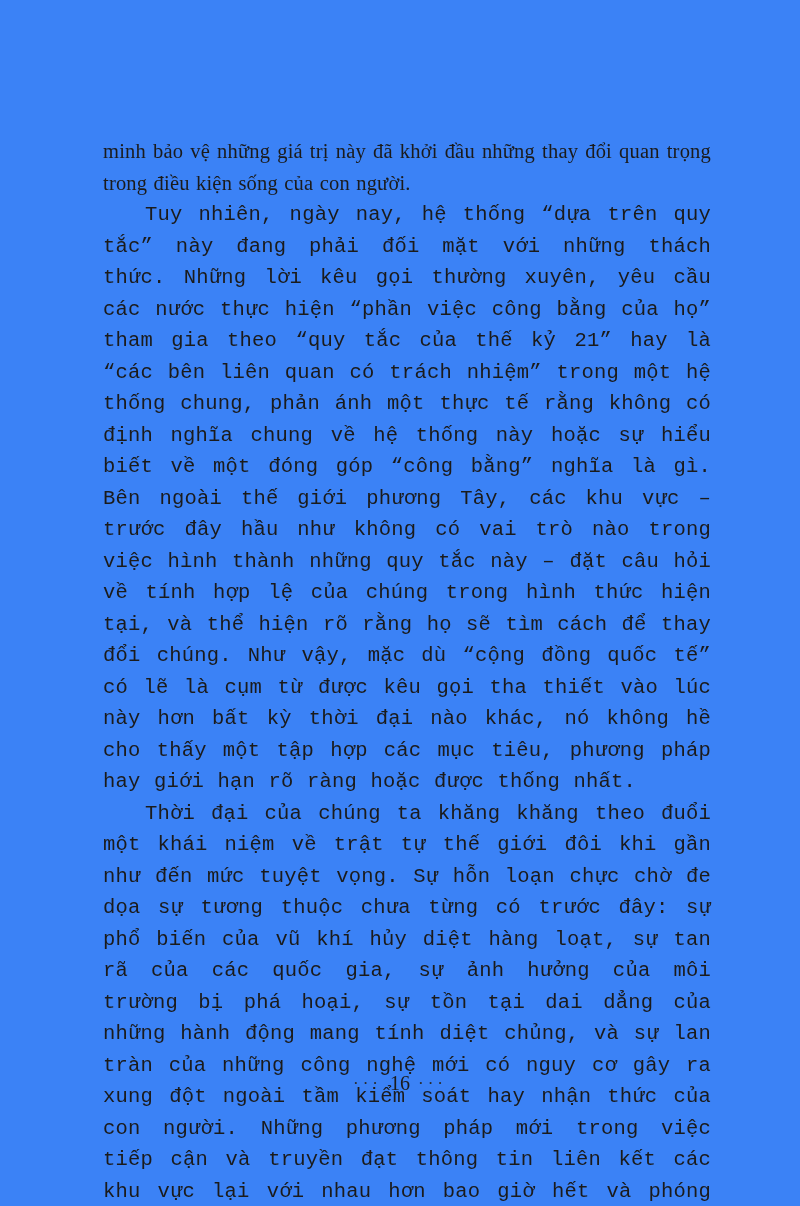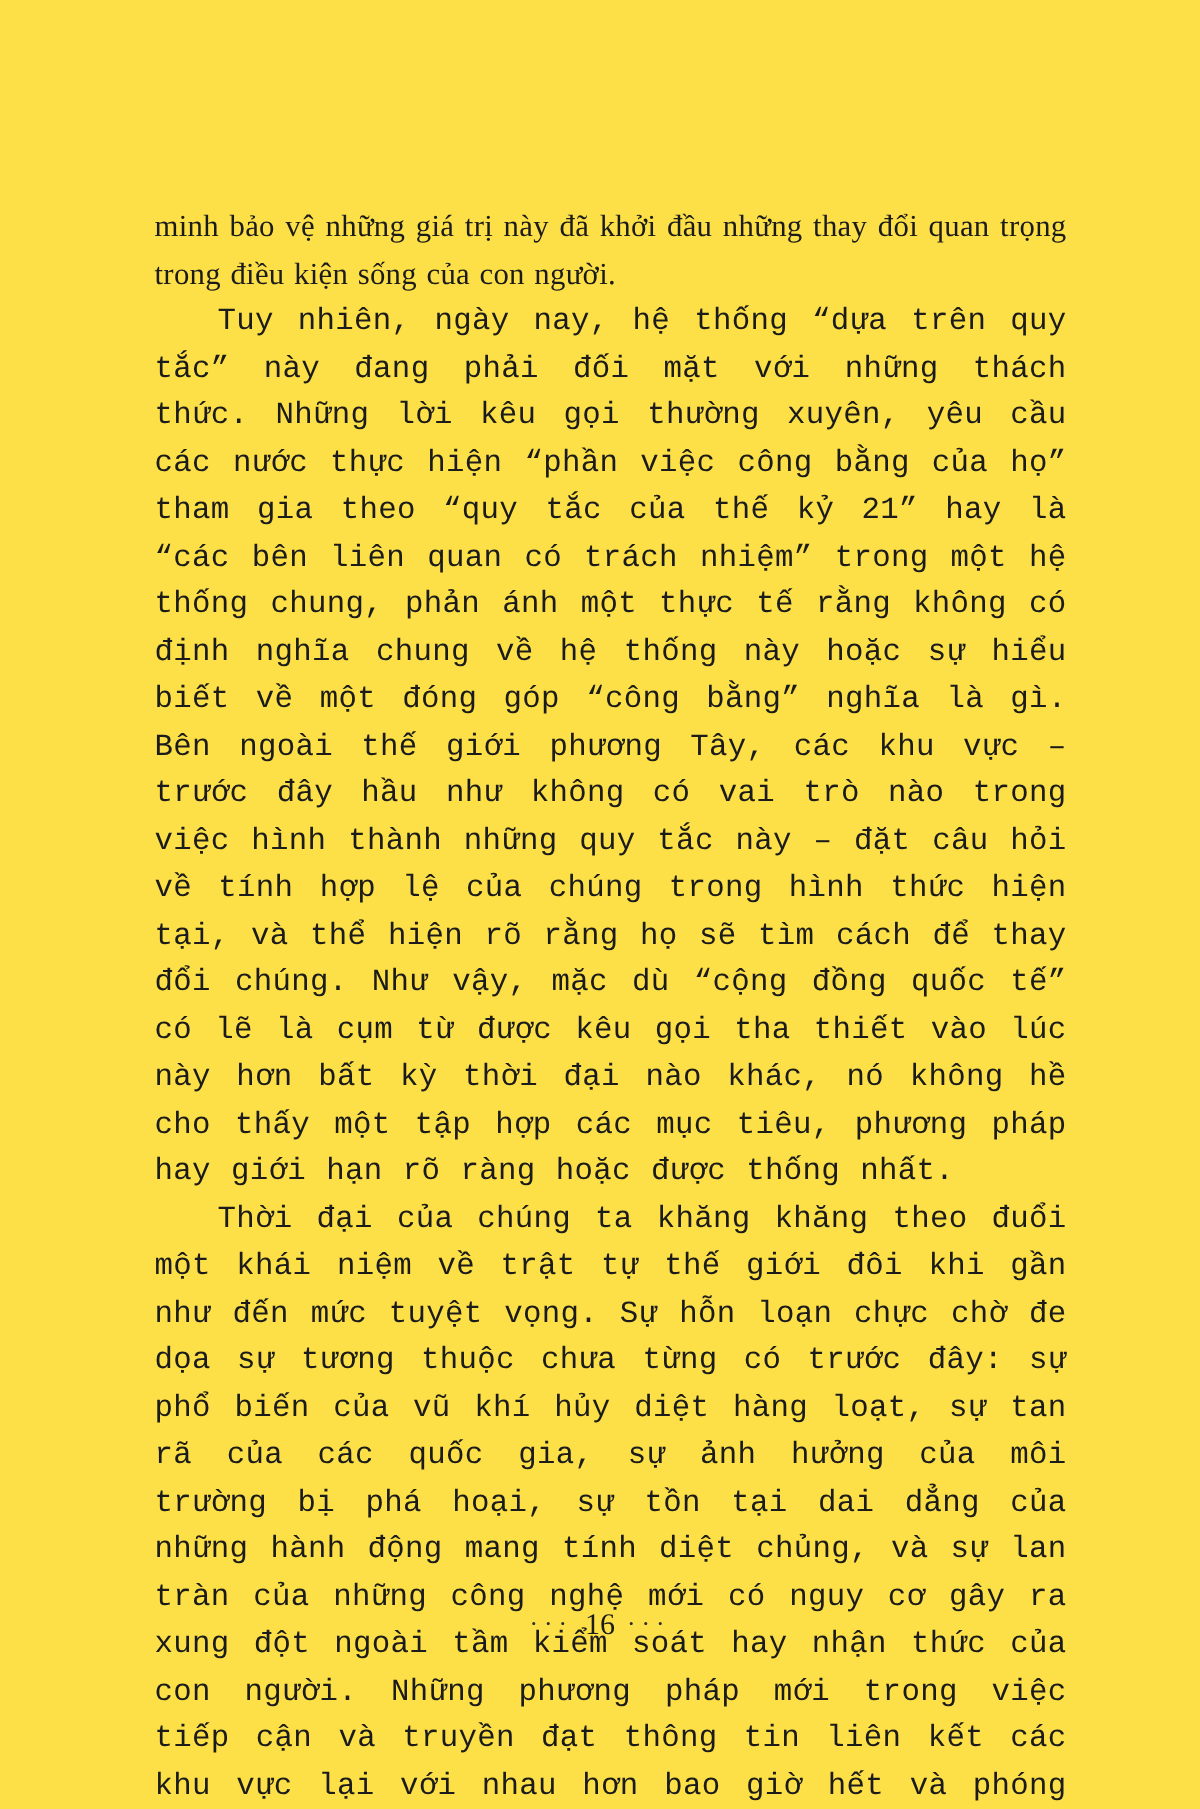--- a/index.html
+++ b/index.html
@@ -11,21 +11,21 @@
       height: 1206px;
       background: #fdfdfb;
       font-family: "Liberation Serif", serif;
       color: #1b1b1b;
       overflow: hidden;
     }
     .page {
       position: relative;
       width: 800px;
       height: 1206px;
-      background: #fde047;
+      background: #3b82f6;
     }
     .text-block {
       position: absolute;
       left: 103px;
       top: 136px;
       width: 608px;
     }
     .para {
       margin: 0;
       font-size: 20.5px;

